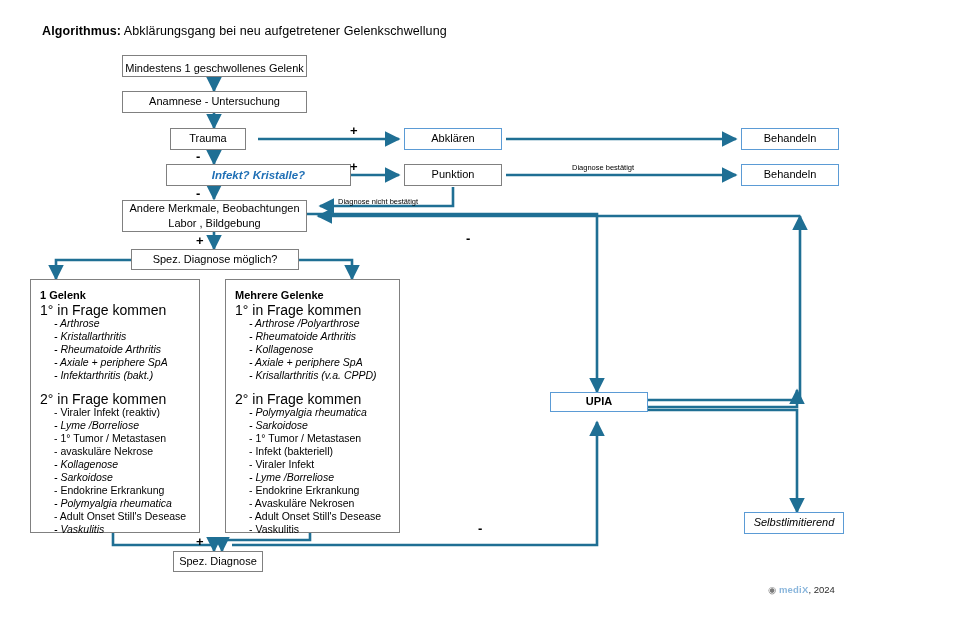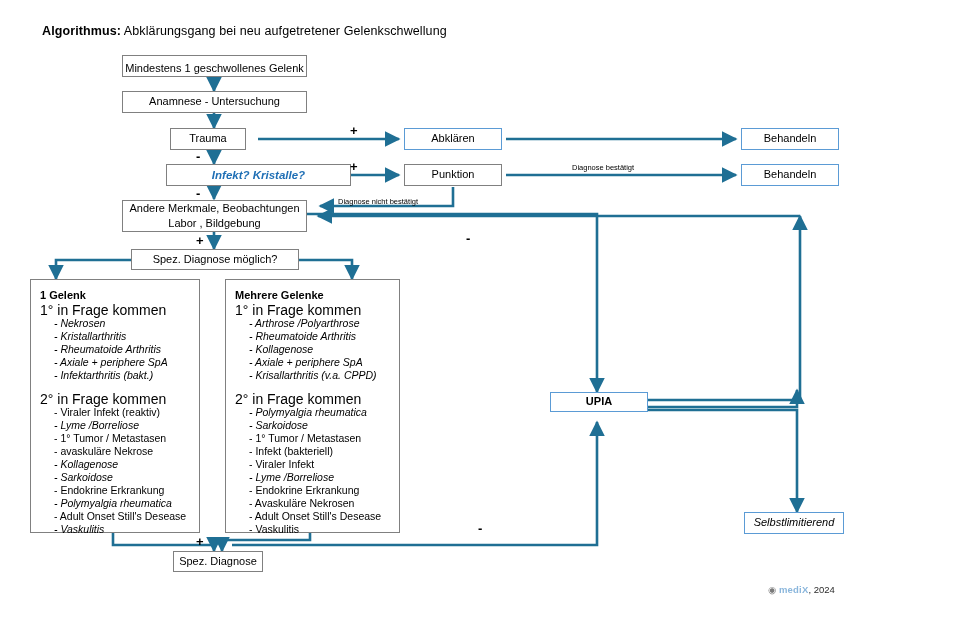--- a/index.html
+++ b/index.html
@@ -222,21 +222,21 @@
   </div>
 
   <div class="node" style="left:173px; top:551px; width:90px; height:21px;">
     <span>Spez. Diagnose</span>
   </div>
 
   <div class="detail-box" style="left:30px; top:279px; width:170px; height:254px;">
     <div class="detail-title">1 Gelenk</div>
     <div class="detail-sub">1° in Frage kommen</div>
     <ul class="detail-list">
-      <li class="it">- Nekrosen</li>
+      <li class="it">- Arthrose</li>
       <li class="it">- Kristallarthritis</li>
       <li class="it">- Rheumatoide Arthritis</li>
       <li class="it">- Axiale + periphere SpA</li>
       <li class="it">- Infektarthritis (bakt.)</li>
     </ul>
     <div class="detail-gap"></div>
     <div class="detail-sub">2° in Frage kommen</div>
     <ul class="detail-list">
       <li>- Viraler Infekt (reaktiv)</li>
       <li class="it">- Lyme /Borreliose</li>

